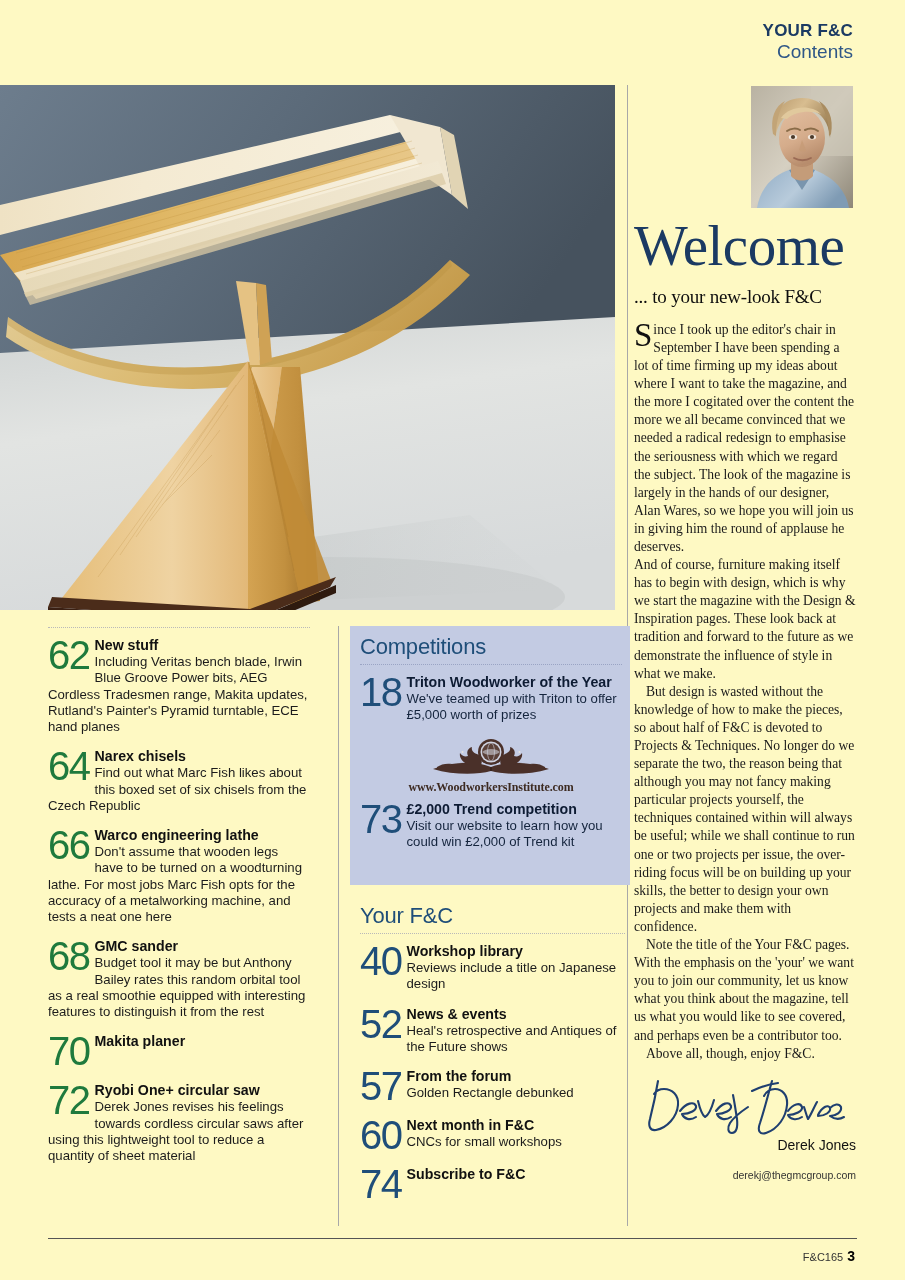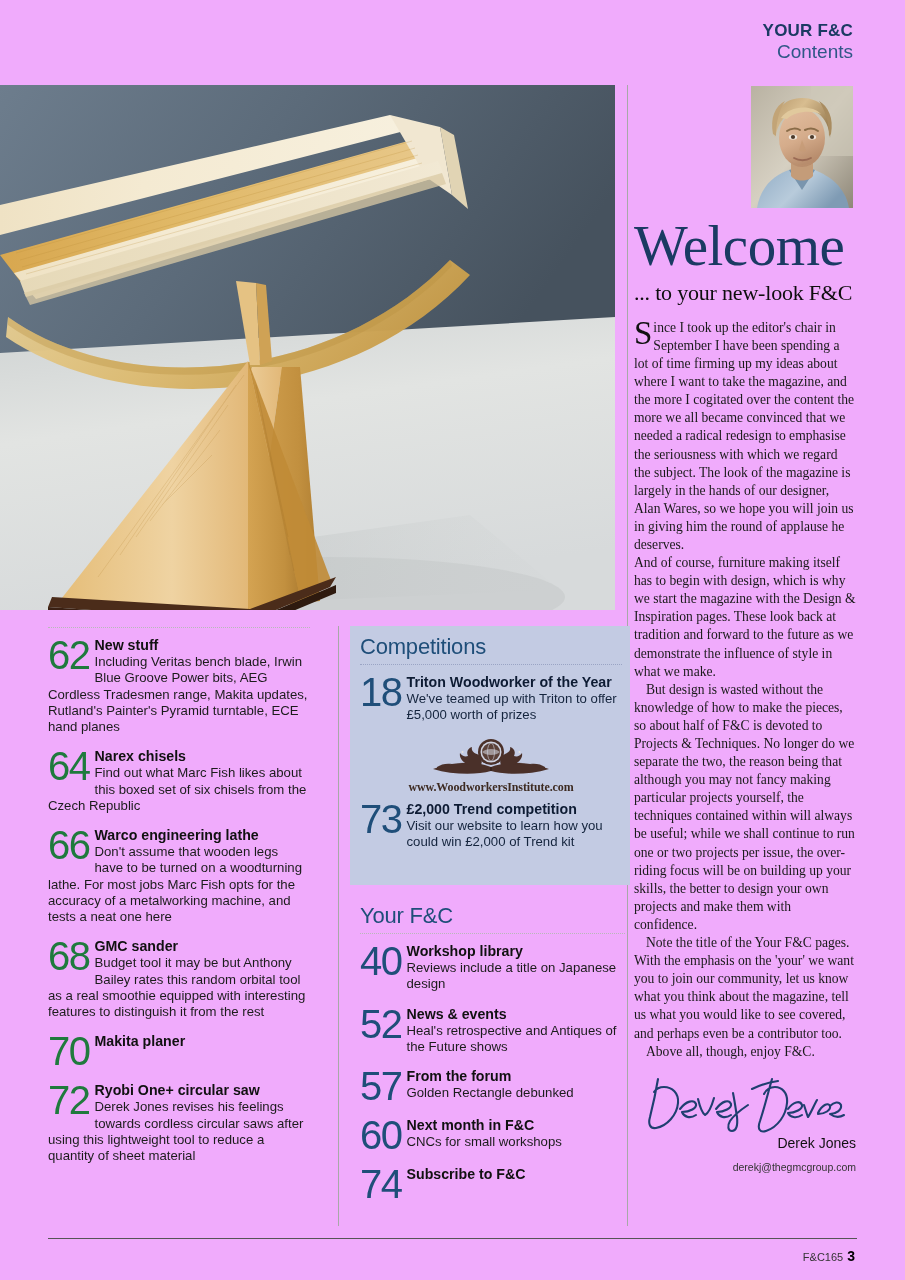--- a/index.html
+++ b/index.html
@@ -10,21 +10,21 @@
   body {
     width: 905px;
     height: 1280px;
     position: relative;
     font-family: "Liberation Sans", sans-serif;
     overflow: hidden;
   }
   .page {
     position: absolute;
     inset: 0;
-    background: #f0abfc;
+    background: #fef9c3;
   }
 
   
   .masthead {
     position: absolute;
     top: 22px;
     right: 52px;
     text-align: right;
     line-height: 1.05;
   }
@@ -79,23 +79,23 @@
     font-family: "Liberation Serif", serif;
     font-size: 57px;
     line-height: 0.98;
     color: #1b3a63;
     letter-spacing: -0.5px;
     margin: 0;
     font-weight: normal;
   }
   .welcome-sub {
     font-family: "Liberation Serif", serif;
-    font-size: 22px;
+    font-size: 19px;
     color: #0e0e0e;
-    margin: 6px 0 0 0;
+    margin: 12px 0 0 0;
     font-weight: normal;
     white-space: nowrap;
     letter-spacing: -0.2px;
   }
   .welcome-body {
     margin-top: 13px;
     font-family: "Liberation Serif", serif;
     font-size: 13.6px;
     line-height: 18.1px;
     color: #1a1a1a;
@@ -129,21 +129,21 @@
     font-weight: normal;
     font-size: 14px;
     color: #111;
     display: block;
   }
   .byline-email {
     font-family: "Liberation Sans", sans-serif;
     font-size: 10.5px;
     color: #333;
     display: block;
-    margin-top: 10px;
+    margin-top: 16px;
   }
 
   
   .sec-head {
     font-family: "Liberation Sans", sans-serif;
     font-size: 22px;
     font-weight: normal;
     margin: 0;
     padding-bottom: 3px;
     letter-spacing: -0.2px;

